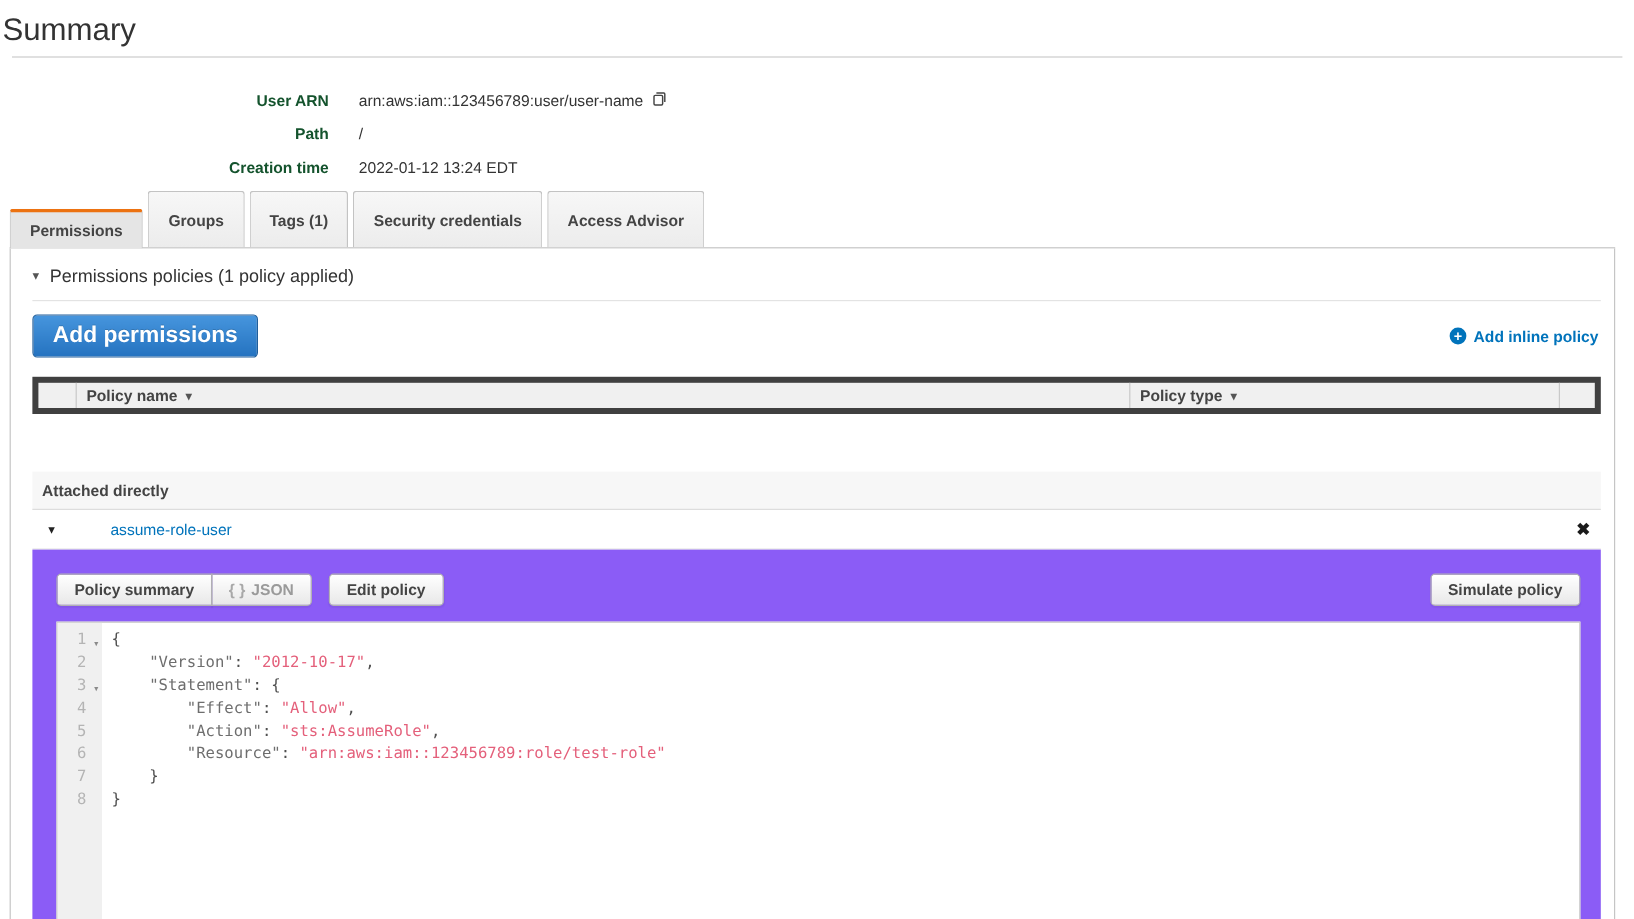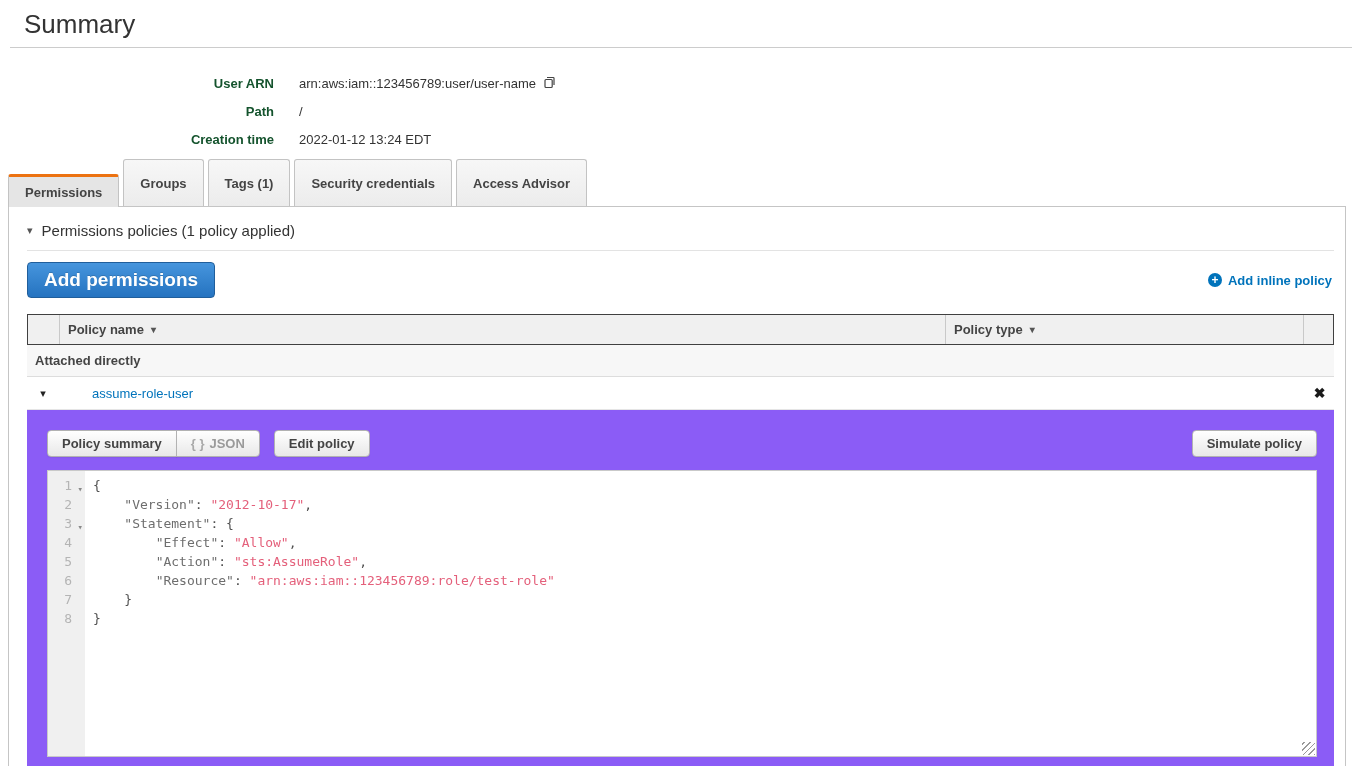--- a/index.html
+++ b/index.html
@@ -12,21 +12,21 @@
     --code-string:#e4607b;
   }
   *{box-sizing:border-box;}
   html,body{margin:0;padding:0;}
   body{
     width:1362px;height:766px;overflow:hidden;background:#fff;
     font-family:"Liberation Sans",sans-serif;font-size:13px;color:#333;
     display:flex;flex-direction:column;
   }
   
-  .page-header{display:flex;justify-content:space-between;align-items:flex-start;padding:8px 10px 0 24px;}
+  .page-header{display:flex;justify-content:space-between;align-items:flex-start;padding:8px 10px 0 2px;}
   .page-title{font-size:26px;font-weight:400;color:#333;margin:0;line-height:32px;}
   .header-actions{display:flex;gap:10px;margin-top:6px;}
   .btn{
     display:inline-flex;align-items:center;justify-content:center;
     padding:5px 14px;font-size:13px;font-weight:bold;color:#444;
     background:linear-gradient(#ffffff,#e8e8e8);
     border:1px solid #b2b2b2;border-radius:4px;
     box-shadow:0 1px 1px rgba(0,0,0,0.05);cursor:pointer;
     font-family:inherit;white-space:nowrap;
   }
@@ -68,28 +68,28 @@
   .btn-primary{
     padding:6px 16px;font-size:19px;font-weight:bold;color:#fff;cursor:pointer;
     background:linear-gradient(var(--btn-blue-top),var(--btn-blue-bottom));
     border:1px solid #205e9b;border-radius:4px;font-family:inherit;
     text-shadow:0 -1px 0 rgba(0,0,0,0.15);
   }
   .inline-policy-link{display:flex;align-items:center;gap:6px;color:var(--link);font-weight:bold;cursor:pointer;margin-right:2px;}
   .plus-icon{display:inline-block;width:14px;height:14px;border-radius:50%;background:var(--link);color:#fff;font-size:12px;line-height:14px;text-align:center;font-weight:bold;}
   
   .policy-table{margin-top:16px;}
-  .t-header{display:flex;align-items:stretch;height:31px;background:#f0f0f0;border:1px solid #404040;font-weight:bold;color:#444;}
+  .t-header{display:flex;align-items:stretch;height:31px;background:#f0f0f0;border:5px solid #404040;font-weight:bold;color:#444;}
   .t-h-cell{display:flex;align-items:center;gap:7px;}
   .t-h-expander{width:32px;border-right:1px solid #c9c9c9;}
   .t-h-name{flex:1;padding-left:8px;border-right:1px solid #c9c9c9;}
   .t-h-type{width:358px;padding-left:8px;border-right:1px solid #c9c9c9;}
   .t-h-last{width:29px;}
   .sort-caret{font-size:10px;color:#555;}
-  .t-group{height:32px;display:flex;align-items:center;padding-left:8px;font-weight:bold;color:#444;background:#f7f7f7;border-bottom:1px solid #ddd;}
+  .t-group{height:32px;display:flex;align-items:center;padding-left:8px;font-weight:bold;color:#444;background:#f7f7f7;border-bottom:1px solid #ddd;margin-top:48px;}
   .t-row{height:33px;display:flex;align-items:center;background:#fff;border-bottom:1px solid #e5e5e5;}
   .row-expander{width:32px;text-align:center;font-size:11px;color:#222;cursor:pointer;}
   .row-name{flex:1;padding-left:33px;}
   .row-name a{color:var(--link);text-decoration:none;cursor:pointer;}
   .row-type{width:358px;padding-left:8px;}
   .row-close{width:29px;display:flex;justify-content:center;}
   .close-x{font-size:14px;font-weight:bold;color:#1a1a1a;cursor:pointer;line-height:1;}
   
   .detail{background:#8b5cf6;border-bottom:1px solid #0ea5e9;padding:20px 17px 25px 20px;}
   .detail-buttons{display:flex;align-items:center;}

